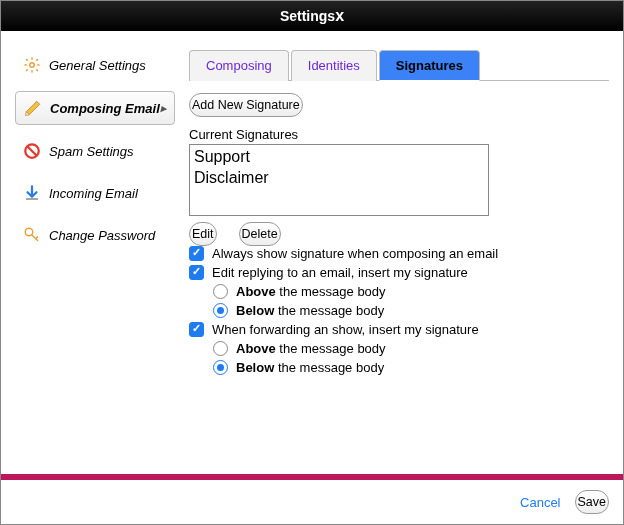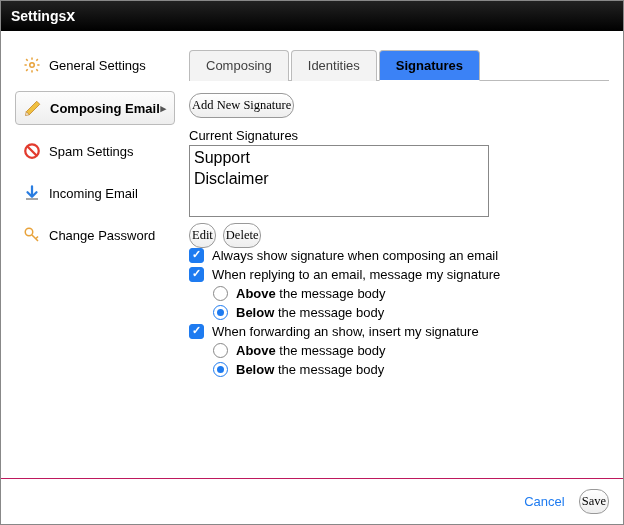--- a/index.html
+++ b/index.html
@@ -18,40 +18,41 @@
     display: flex;
     flex-direction: column;
     background: #fff;
   }
   .titlebar {
     background: linear-gradient(#222, #000);
     color: #fff;
     height: 30px;
     display: flex;
     align-items: center;
-    justify-content: flex-start;
+    justify-content: center;
     padding: 0 10px;
     font-weight: bold;
     font-size: 14px;
   }
   .titlebar .close {
     font-weight: bold;
     font-size: 16px;
     cursor: pointer;
   }
   .body {
     flex: 1;
     display: flex;
     padding: 18px 14px 12px 14px;
     gap: 14px;
     overflow: hidden;
   }
   .sidebar {
     width: 160px;
     flex-shrink: 0;
+    font-style: italic;
   }
   .sidebar-item {
     display: flex;
     align-items: center;
     gap: 8px;
     padding: 7px 8px;
     cursor: pointer;
     position: relative;
     margin-bottom: 10px;
   }
@@ -93,55 +94,55 @@
     font-size: 13px;
     position: relative;
     top: 1px;
   }
   .tab.active {
     background: #3b82f6;
     font-weight: bold;
     border-bottom: 1px solid #fff;
   }
   .tab:not(.active) {
-    color: #404040;
+    color: #6d28d9;
   }
   .content {
     padding-top: 12px;
     flex: 1;
     overflow: auto;
   }
   .btn {
     border: 1px solid #999;
     border-radius: 12px;
     background: linear-gradient(#fff, #eee);
     padding: 4px 2px;
     font-size: 12.5px;
     cursor: pointer;
-    font-family: Liberation Serif, serif;
+    font-family: Liberation Sans, sans-serif;
   }
   .section-label {
     margin-top: 10px;
     margin-bottom: 2px;
     font-size: 13px;
   }
   .sig-list {
     border: 1px solid #888;
     width: 300px;
     height: 72px;
     padding: 2px 4px;
     font-size: 16px;
     background: #fff;
     overflow: auto;
   }
   .sig-list div { line-height: 1.3; cursor: pointer; }
   .row-buttons {
     margin-top: 6px;
     display: flex;
-    gap: 7px;
+    gap: 22px;
   }
   .options {
   }
   .opt-row {
     display: flex;
     align-items: center;
     gap: 8px;
     margin-bottom: 4px;
   }
   .opt-row.indent {
@@ -185,21 +186,21 @@
   .radio:checked::after {
     content: "";
     width: 7px; height: 7px;
     background: #1e7bf0;
     border-radius: 50%;
     position: absolute;
     top: 3px; left: 3px;
   }
   .opt-label b { font-weight: bold; }
   .footer {
-    border-top: 1px solid #be185d;
+    border-top: 6px solid #be185d;
     padding: 10px 14px;
     display: flex;
     justify-content: flex-end;
     align-items: center;
     gap: 14px;
     background: #fff;
   }
   .link {
     color: #1e7bf0;
     cursor: pointer;
@@ -293,21 +294,21 @@
 
         <div class="options">
 
           <div class="opt-row">
             <input type="checkbox" class="checkbox" checked="" style="">
             <span class="opt-label">Always show signature when composing an email</span>
           </div>
 
           <div class="opt-row">
             <input type="checkbox" class="checkbox" checked="" style="">
-            <span class="opt-label">When replying to an email, message my signature</span>
+            <span class="opt-label">Edit replying to an email, insert my signature</span>
           </div>
           <div class="opt-row indent">
             <input type="radio" class="radio" name="reply-pos" style="">
             <span class="opt-label"><b>Above</b><span> the message body</span></span>
           </div>
           <div class="opt-row indent">
             <input type="radio" class="radio" name="reply-pos" checked="" style="">
             <span class="opt-label"><b>Below</b><span> the message body</span></span>
           </div>
 

